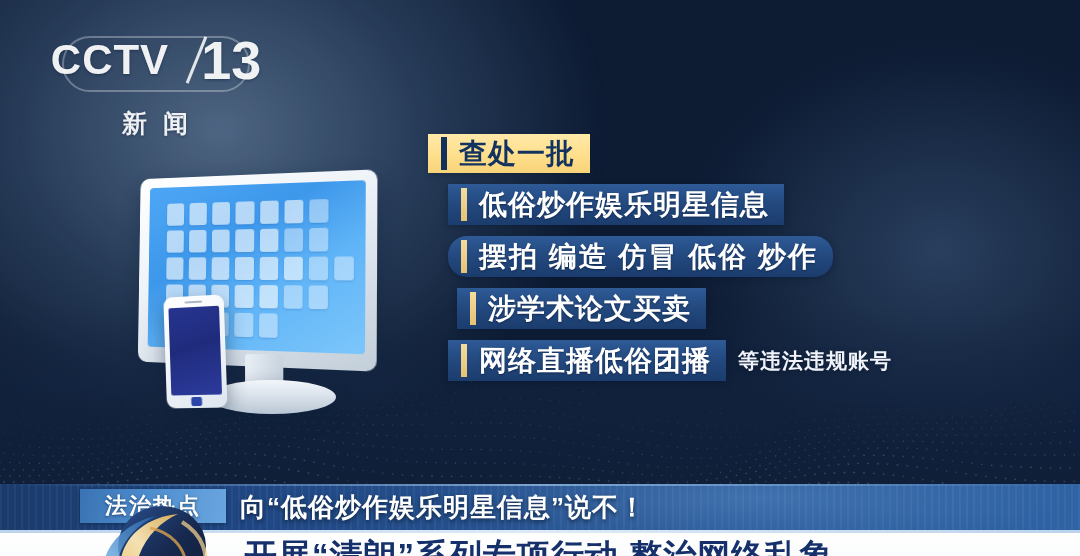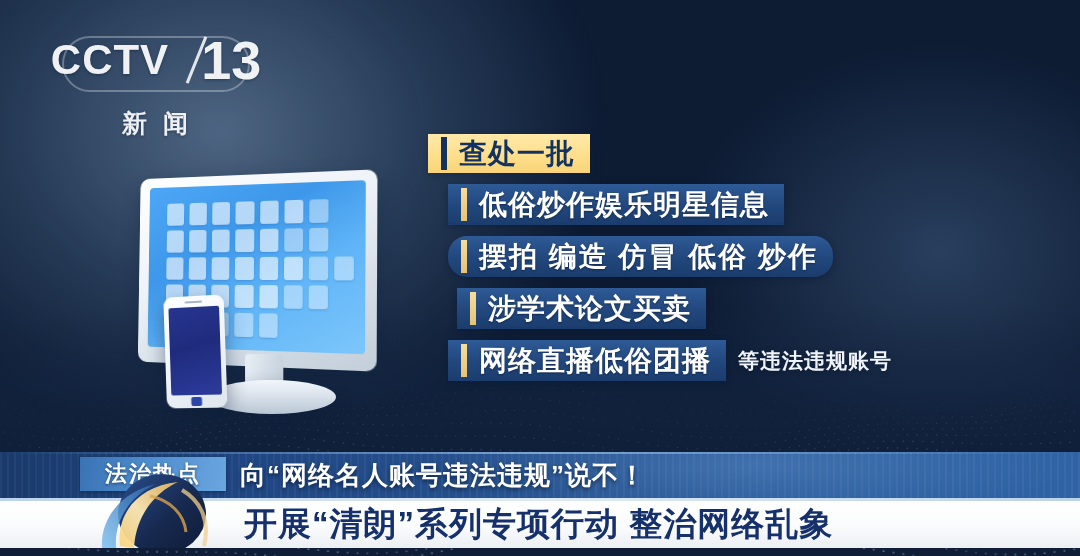--- a/index.html
+++ b/index.html
@@ -233,21 +233,21 @@
     font-size:21px; font-weight:700;
     color:#f0f4fa;
     letter-spacing:1px;
     white-space:nowrap;
     text-shadow:0 1px 4px rgba(5,20,45,.6);
   }
 
   
   .lower-third {
     position:absolute; left:0; bottom:0;
-    width:1080px; height:104px;
+    width:1080px; height:72px;
   }
 
   .lt-strip {
     position:absolute; left:0; top:0;
     width:1080px; height:46px;
     background:linear-gradient(90deg,#1a3a6b 0%,#1f4682 22%,#26528f 46%,#2b5b9b 70%,#2f63a4 100%);
     overflow:hidden;
   }
   .lt-strip::after {
     content:"";
@@ -2290,21 +2290,21 @@
   <div class="lower-third">
 
     <div class="lt-strip">
       <div class="lt-topline"></div>
     </div>
 
     <div class="lt-tag">
       <span>法治热点</span>
     </div>
 
-    <div class="lt-headline">向“网络名人账号违法违规”说不！</div>
+    <div class="lt-headline">向“低俗炒作娱乐明星信息”说不！</div>
 
     <div class="lt-main">
       <div class="lt-main-text">开展“清朗”系列专项行动 整治网络乱象</div>
     </div>
 
     <div class="lt-orb">
       <svg width="160" height="78" viewBox="0 0 160 78" xmlns="http://www.w3.org/2000/svg">
         <defs>
           <linearGradient id="gSwoosh" x1="0" y1="1" x2="1" y2="0">
             <stop offset="0%" stop-color="#f7d27a"></stop>

